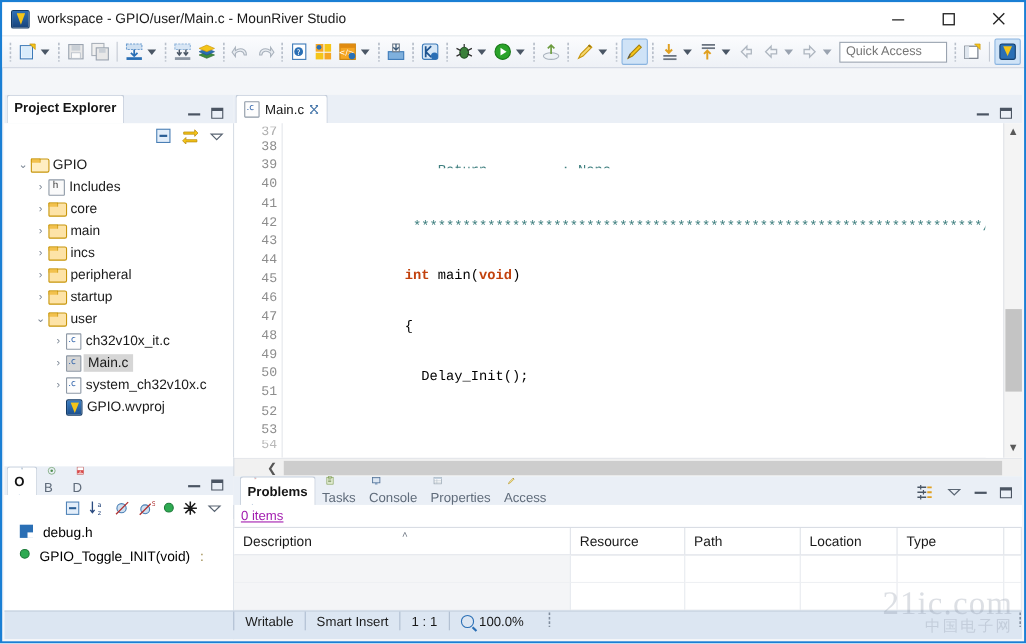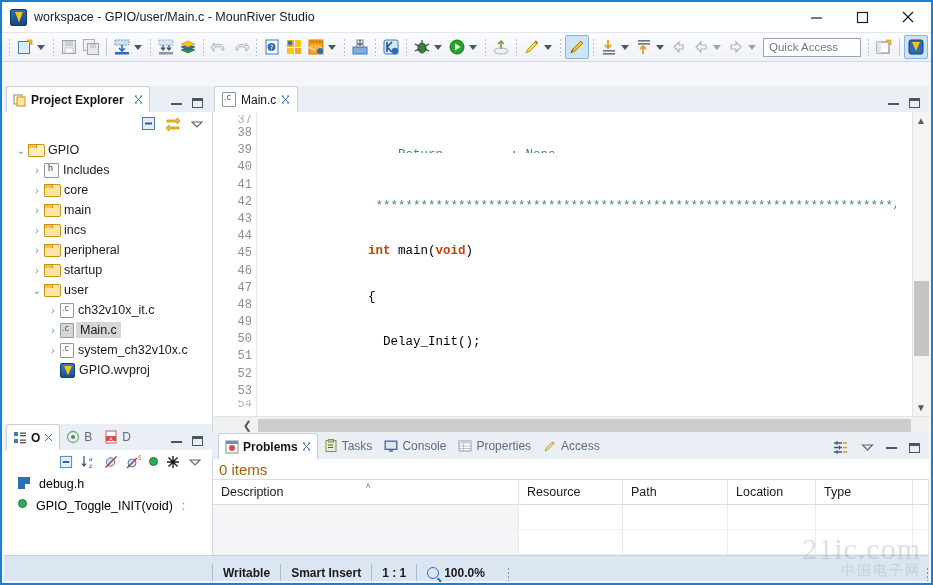--- a/index.html
+++ b/index.html
@@ -165,26 +165,27 @@
     height: 26px;
     background: #eaeff6;
     display: flex;
     align-items: flex-end;
     position: relative;
     padding-left: 2px;
   }
   .vtab {
     height: 26px;
     display: flex;
-    align-items: center;
+    align-items: flex-start;
     gap: 4px;
     padding: 0 6px;
     font-size: 12px;
     color: #5f6b7a;
     white-space: nowrap;
+    flex-direction: column;
   }
   .vtab.active {
     background: #ffffff;
     color: #141414;
     font-weight: bold;
     border-top: 1px solid #c5cedb;
     border-left: 1px solid #c5cedb;
     border-right: 1px solid #c5cedb;
     border-radius: 3px 3px 0 0;
   }
@@ -447,25 +448,26 @@
     display: flex; align-items: center;
     border-left: 1px solid #cfd6e0;
   }
   .overview-col { width: 16px; background:#ffffff; flex:none; }
 
   
   .prob-wrap { height: 148px; flex: none; display: flex; flex-direction: column; }
   .items-row {
     height: 20px;
     background: #ffffff;
-    font-size: 15px;
-    color: #a16207;
+    font-size: 12px;
+    color: #a21caf;
     display: flex; align-items: center;
     padding-left: 6px;
     border-left: 1px solid #cfd6e0;
+    text-decoration: underline;
   }
   .tbl {
     flex: 1;
     border-left: 1px solid #cfd6e0;
     background: #ffffff;
     display: flex; flex-direction: column;
     min-height: 0;
   }
   .thead {
     height: 26px;
@@ -491,25 +493,24 @@
   .td { border-right: 1px solid #e7eaef; border-bottom: 1px solid #eef0f3; }
   .trow.alt .td:first-child { background: #f4f5f7; }
 
   
   .statusbar {
     position: absolute;
     left: 2px; right: 2px; bottom: 2px;
     height: 26px;
     background: #dce6f2;
     display: flex;
-    align-items: flex-end;
+    align-items: flex-start;
     font-size: 12px;
     color: #1a1a1a;
     border-top: 1px solid #c3cfdd;
-    font-weight: bold;
   }
   .sb-left { width: 208px; height: 26px; flex: none; }
   .sb-cell {
     padding: 0 10px;
     height: 17px;
     display: flex; align-items: center;
     border-left: 1px solid #aebdd0;
     white-space: nowrap;
   }
   .sb-dots {

